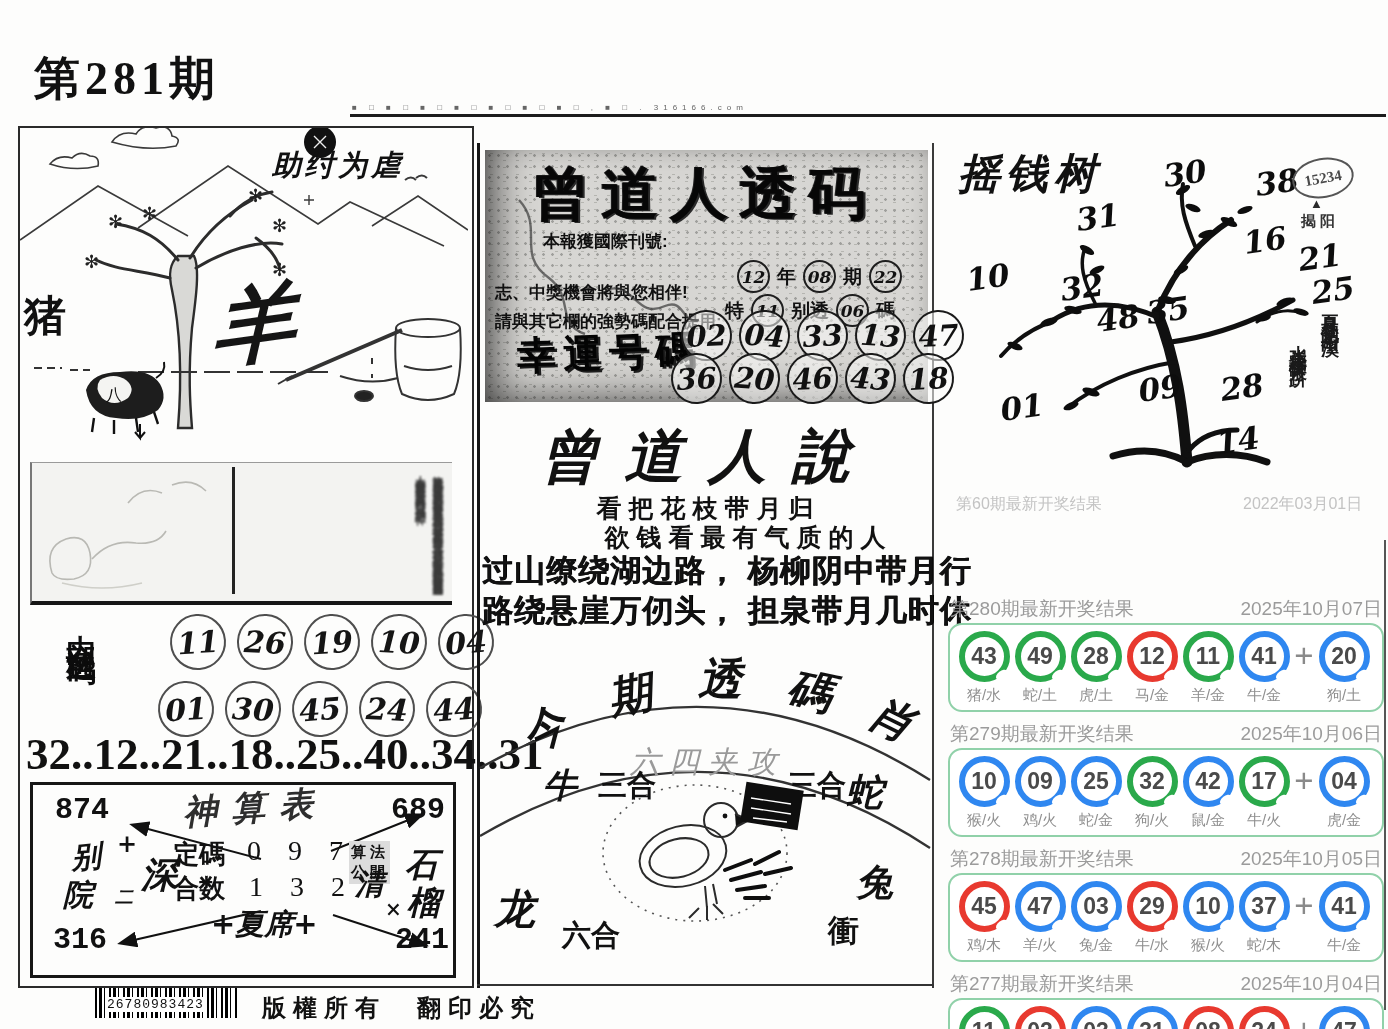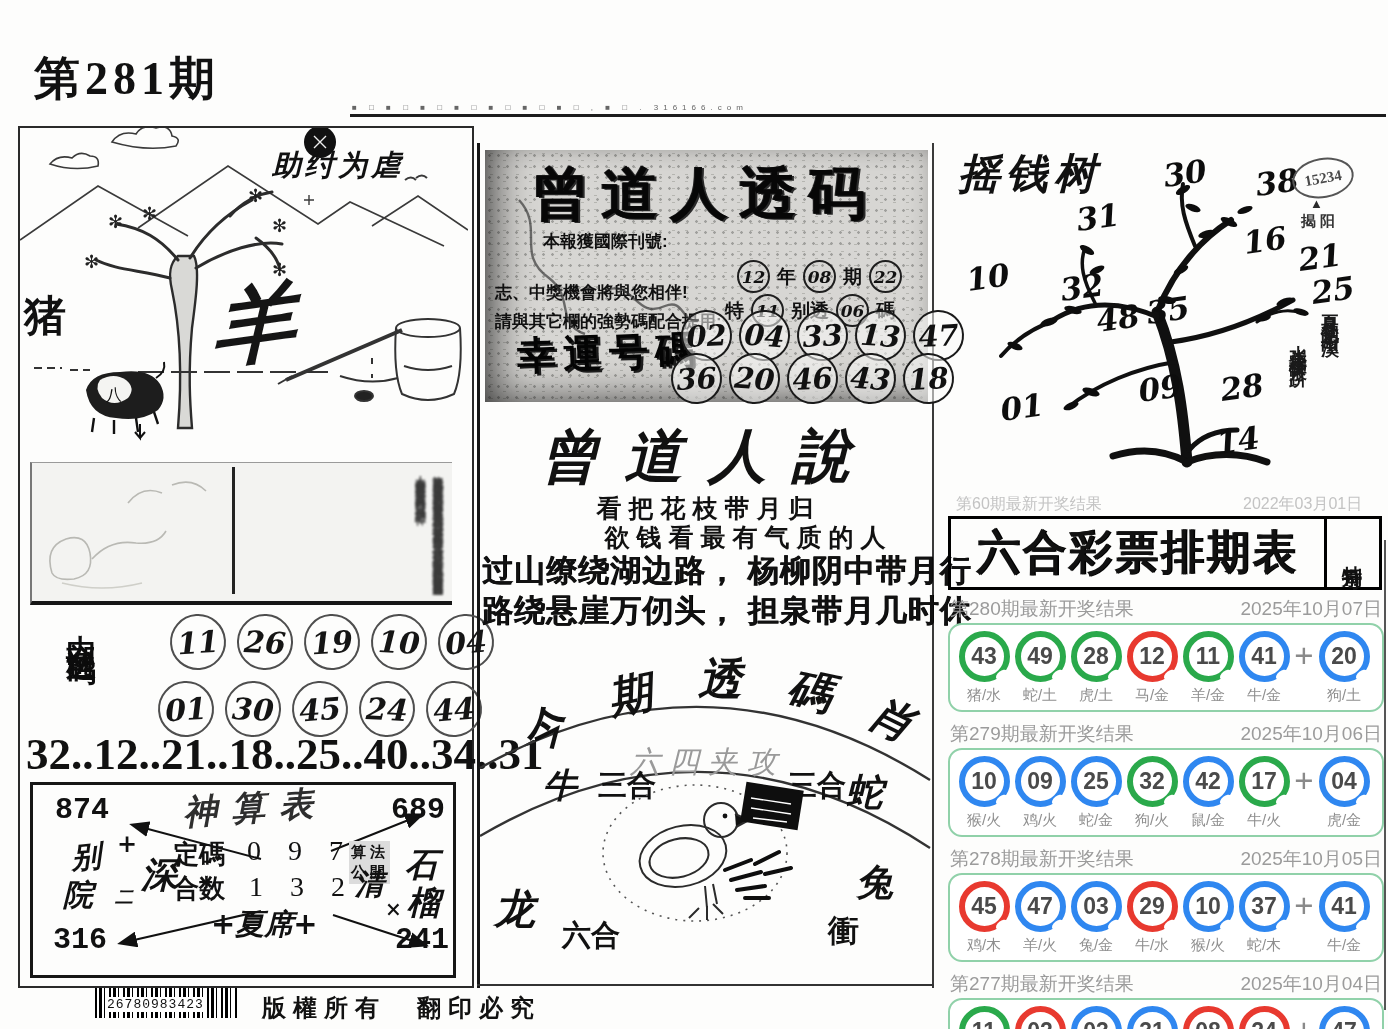--- a/index.html
+++ b/index.html
@@ -463,24 +463,20 @@
     </div>
 
   <div class="abs" id="stamp">15234</div>
   <div class="abs" id="stamp-tri">▲</div>
   <div class="abs" id="stamp-sub">揭阳</div>
   <div class="abs vpoem" id="vpoem-r">夏林初见岳阳溪</div>
   <div class="abs vpoem" id="vpoem-l">水岸寒楼带月跻</div>
   <span class="abs faintline" id="faint-label">第60期最新开奖结果</span>
   <span class="abs faintline" id="faint-date">2022年03月01日</span>
 
-  <div class="abs" id="sched-head">
-    <div id="sched-title">六合彩票排期表</div>
-    <div id="sched-special">特别号</div>
-  </div>
   <div class="abs" id="draws">
       <div class="draw">
         <div class="draw-head">
           <span>第280期最新开奖结果</span>
           <span>2025年10月07日</span>
         </div>
         <div class="draw-box">
           <div class="ball-col">
             <span class="ball green">43</span>
             <span class="ball-label">猪/水</span>

